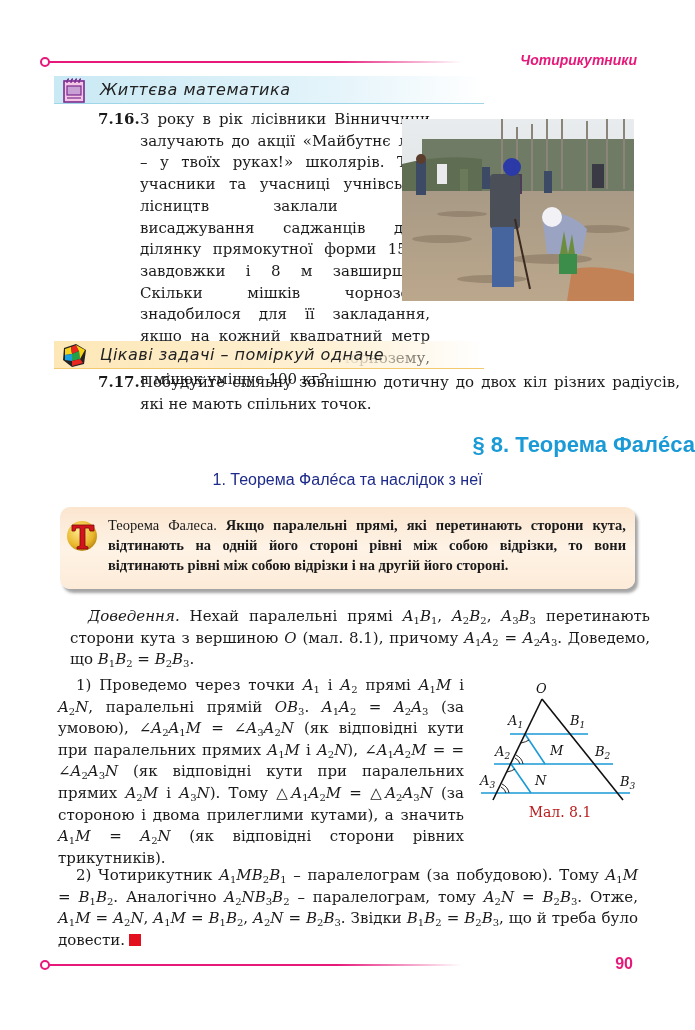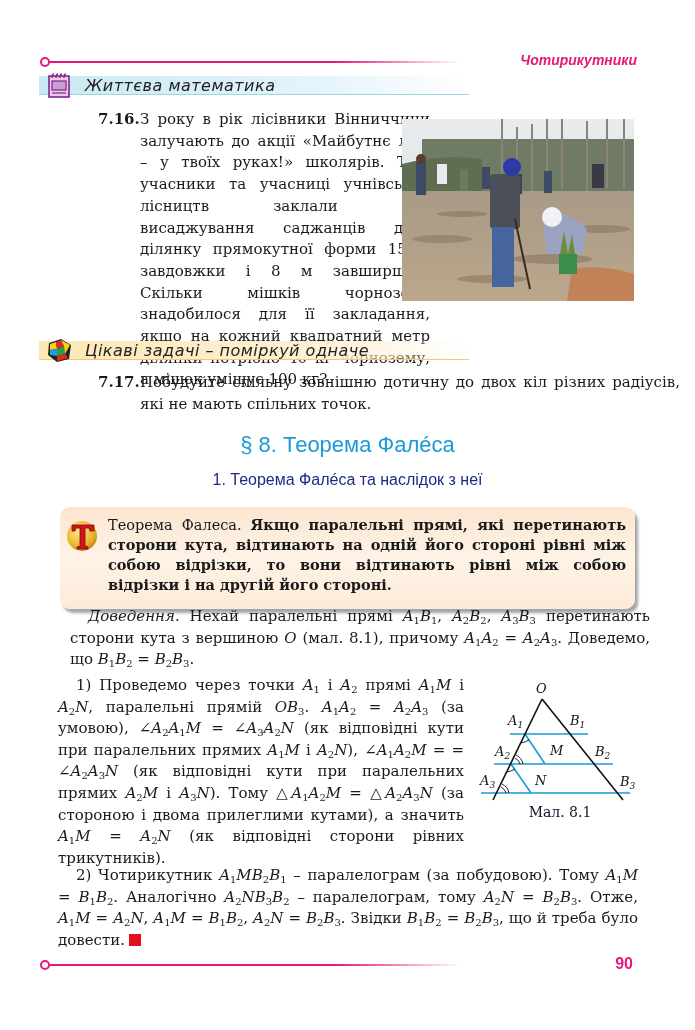--- a/index.html
+++ b/index.html
@@ -21,21 +21,21 @@
     }
     .rule-top { top: 61px; }
     .rule-bottom { top: 964px; }
     .page-number {
       position: absolute; right: 62px; top: 955px;
       font-family: "Liberation Sans", "DejaVu Sans", sans-serif;
       font-weight: bold; font-size: 16px; color: #e6197a;
     }
 
     .rubric {
-      position: absolute; left: 39px; height: 19px; width: 430px;
+      position: absolute; left: 54px; height: 28px; width: 430px;
       display: flex; align-items: center;
     }
     .rubric-life { top: 76px; background: linear-gradient(to right, #c9e9f4 0%, #e4f4fa 65%, rgba(255,255,255,0) 100%); border-bottom: 1px solid #9ed6e8; }
     .rubric-puzzle { top: 341px; background: linear-gradient(to right, #fde7b6 0%, #fef1d6 65%, rgba(255,255,255,0) 100%); border-bottom: 1px solid #f2c96e; }
     .rubric .icon-wrap { width: 36px; height: 28px; display: flex; align-items: center; justify-content: center; margin-left: 2px; }
     .rubric-label {
       font-family: "DejaVu Sans", "Liberation Sans", sans-serif;
       font-style: italic; font-size: 16px; color: #222; letter-spacing: 0.5px;
       margin-left: 8px;
     }
@@ -49,35 +49,36 @@
     .p716 .body { margin-left: 42px; }
     .p717 { left: 58px; top: 372px; width: 582px; }
     .p717 .body { margin-left: 42px; }
 
     .photo {
       position: absolute; left: 402px; top: 119px; width: 232px; height: 182px;
       overflow: hidden; background: #cfc6b6;
     }
 
     .section-title {
-      position: absolute; left: 0; width: 695px; top: 432px; text-align: center;
-      font-family: "Liberation Sans", "DejaVu Sans", sans-serif;
-      font-weight: normal; font-size: 22px; color: #1a9ad6;
+      position: absolute; left: 0; width: 695px; top: 432px; text-align: right;
+      font-family: "Liberation Sans", "DejaVu Sans", sans-serif;
+      font-weight: bold; font-size: 22px; color: #1a9ad6;
     }
     .subsection-title {
       position: absolute; left: 0; width: 695px; top: 471px; text-align: center;
       font-family: "Liberation Sans", "DejaVu Sans", sans-serif;
       font-size: 16px; color: #1d2a8a;
     }
 
     .theorem-box {
-      position: absolute; left: 60px; top: 507px; width: 575px; height: 102px;
+      position: absolute; left: 60px; top: 507px; width: 575px; height: 82px;
       background: linear-gradient(to bottom, #fbe5cf 0%, #fef3e6 50%, #fdebd8 100%);
       border-radius: 10px;
       box-shadow: 3px 4px 3px rgba(90,90,90,0.55);
+      font-family: Liberation Serif, serif;
     }
     .theorem-icon { position: absolute; left: 6px; top: 12px; }
     .theorem-text {
       position: absolute; left: 48px; top: 8px; width: 518px;
       font-size: 14.5px; line-height: 20px; text-align: justify; text-align-last: left;
     }
     .theorem-text .bold { font-weight: bold; }
 
     .proof {
       position: absolute; font-size: 15px; line-height: 21.6px;
@@ -86,21 +87,21 @@
     .proof-intro { left: 58px; top: 606px; width: 580px; text-indent: 18px; margin-left: 12px; }
     .proof-step1 { left: 58px; top: 675px; width: 406px; text-indent: 18px; }
     .proof-step2 { left: 58px; top: 865px; width: 580px; text-indent: 18px; }
     .it { font-style: italic; }
     sub { font-size: 10px; vertical-align: -3px; line-height: 0; }
     .qed { display: inline-block; width: 12px; height: 12px; background: #e3101f; vertical-align: -1px; margin-left: 4px; }
 
     .figure { position: absolute; left: 475px; top: 680px; width: 170px; height: 160px; }
     .fig-caption {
       position: absolute; left: 0; width: 170px; top: 124px; text-align: center;
-      font-size: 14px; color: #0f172a;
+      font-size: 14px; color: #b91c1c;
     }
   </style>
 </head>
 <body>
 
 <div class="running-head">Чотирикутники</div>
 <div class="rule rule-top">
     <span class="dot"></span>
   </div>
 

